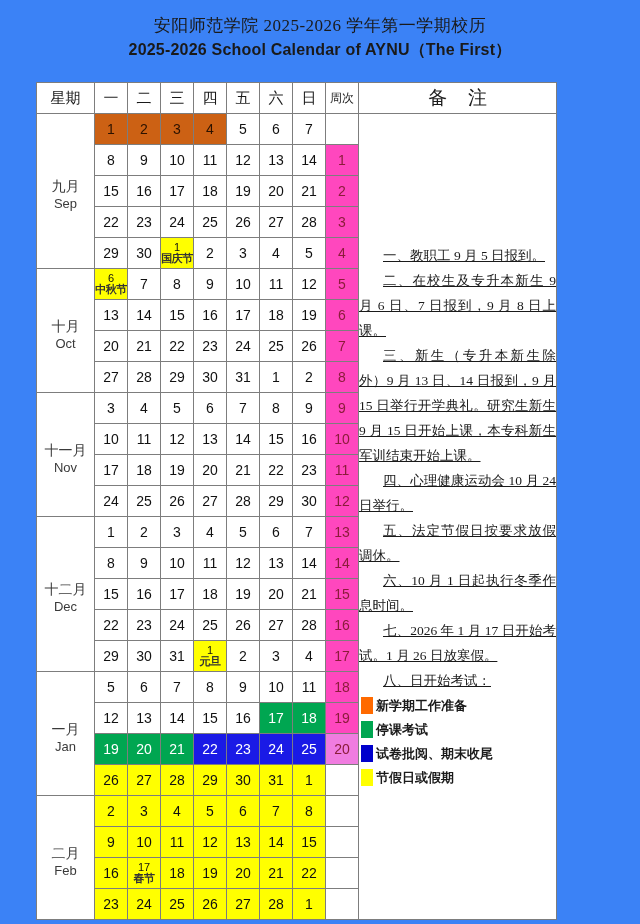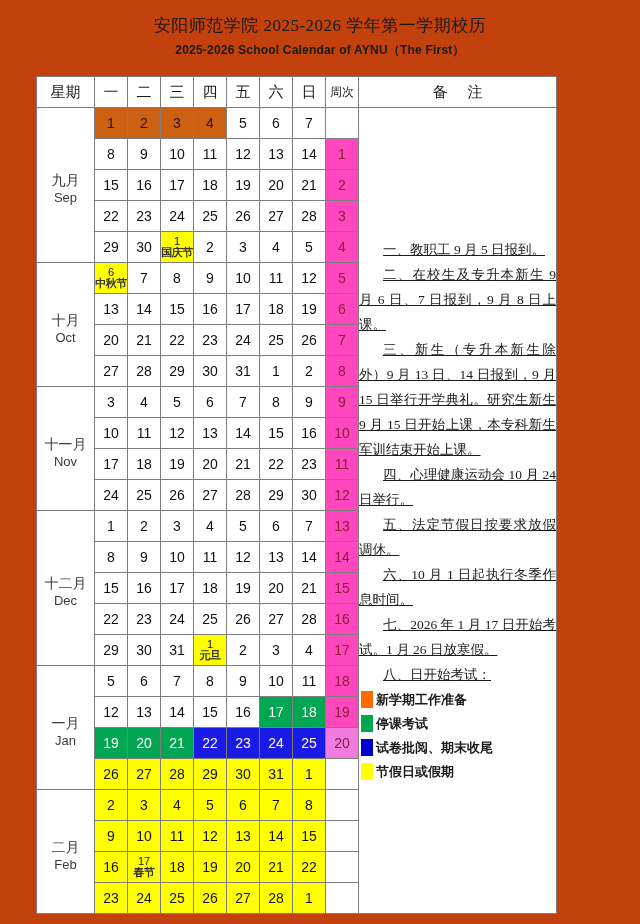--- a/index.html
+++ b/index.html
@@ -12,50 +12,50 @@
     height: 924px;
     font-family: "Liberation Serif", "DejaVu Serif", serif;
     color: #1a1a1a;
     overflow: hidden;
     position: relative;
   }
   #page {
     position: relative;
     width: 640px;
     height: 924px;
-    background: #c2410c;
+    background: #3b82f6;
   }
   .title-block {
     position: absolute;
     left: 0;
     top: 14px;
     width: 640px;
     text-align: center;
   }
   .title-cn {
     font-family: "Liberation Serif", "DejaVu Serif", serif;
     font-size: 17px;
     letter-spacing: 0.5px;
     line-height: 24px;
     white-space: nowrap;
   }
   .title-en {
     font-family: "Liberation Sans", "DejaVu Sans", sans-serif;
-    font-size: 12px;
+    font-size: 16px;
     font-weight: 600;
     line-height: 24px;
     letter-spacing: 0.2px;
     white-space: nowrap;
   }
 
   
   table.cal {
     position: absolute;
     left: 36px;
-    top: 76px;
+    top: 82px;
     border-collapse: collapse;
     table-layout: fixed;
     font-family: "Liberation Sans", "DejaVu Sans", sans-serif;
   }
   table.cal td, table.cal th {
     border: 1px solid #7d7d7d;
     padding: 0;
     margin: 0;
     text-align: center;
     vertical-align: middle;
@@ -67,21 +67,21 @@
   col.c-week  { width: 33px; }
   col.c-note  { width: 198px; }
 
   thead th {
     height: 30px;
     font-family: "Liberation Serif", "DejaVu Serif", serif;
     font-size: 15px;
   }
   th.hdr-week-label { font-size: 12px; }
   th.hdr-note {
-    font-size: 15px;
+    font-size: 19px;
     letter-spacing: 8px;
     text-indent: 8px;
   }
 
   td.monthcell {
     font-family: "Liberation Serif", "DejaVu Serif", serif;
     font-size: 14px;
     line-height: 17px;
     color: #3a3a3a;
   }

